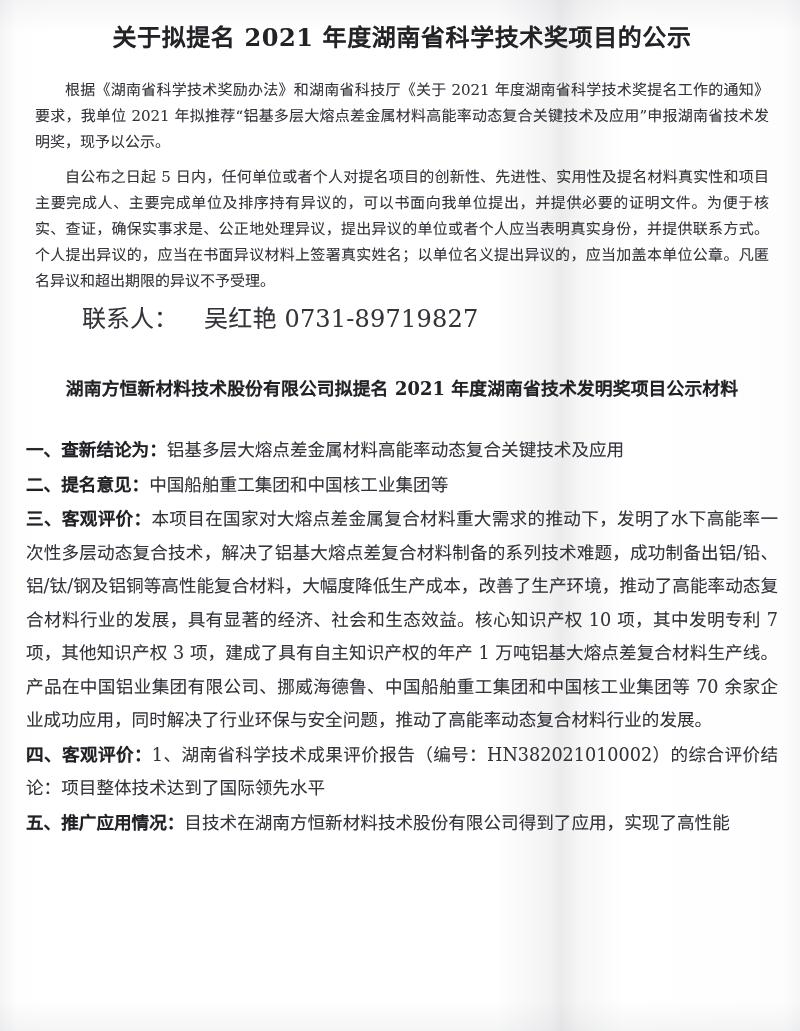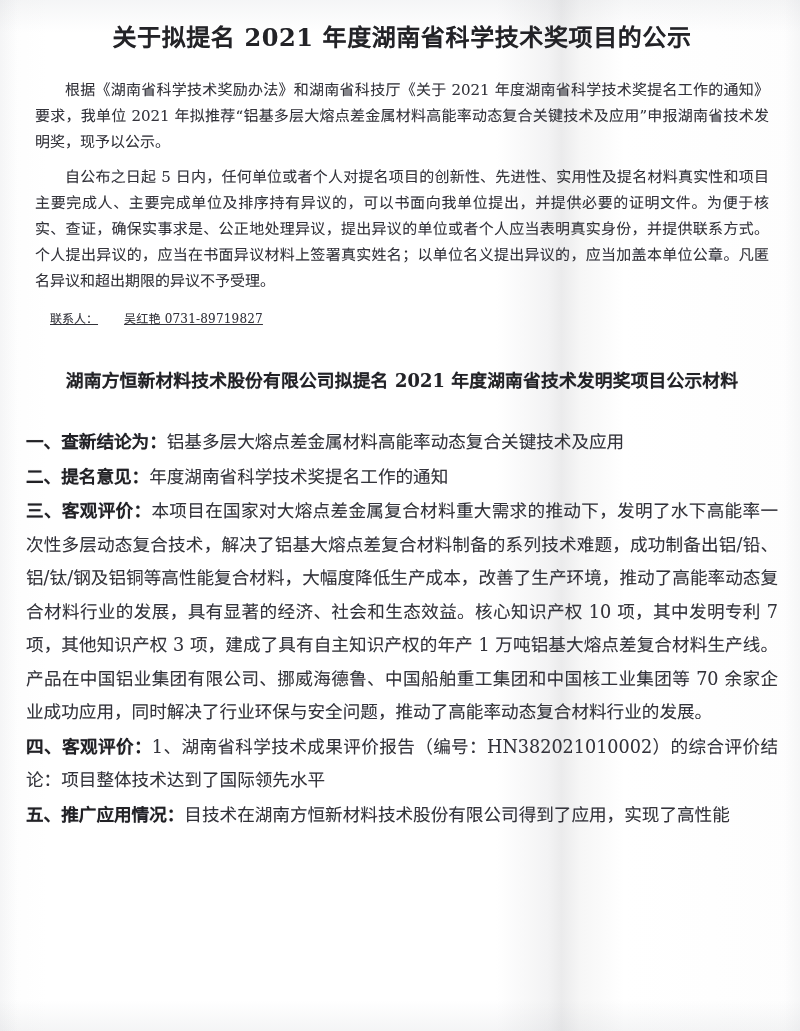--- a/index.html
+++ b/index.html
@@ -74,27 +74,26 @@
     color: #33333a;
     text-shadow: 0 0 0.55px rgba(70,70,82,0.30);
   }
   p.indent {
     text-indent: 2em;
   }
   .gap-1 { height: 13px; }
   .gap-2 { height: 16px; }
 
   .contact-line {
-    font-size: 12px;
+    font-size: 24px;
     line-height: 33px;
-    margin: 0;
+    margin: 8px;
     text-indent: 2em;
     color: #33333a;
     text-shadow: 0 0 0.55px rgba(70,70,82,0.30);
-    text-decoration: underline;
   }
   .contact-line .contact-value {
     margin-left: 26px;
     letter-spacing: 0.2px;
   }
 
   .section-heading-bold {
     font-size: 17.8px;
     line-height: 33px;
     font-weight: bold;
@@ -153,21 +152,21 @@
 
     <h2 class="section-heading-bold">湖南方恒新材料技术股份有限公司拟提名 2021 年度湖南省技术发明奖项目公示材料</h2>
 
     <div class="gap-2"></div>
 
     <p class="numbered hanging">
       <span class="label">一、查新结论为：</span><span>铝基多层大熔点差金属材料高能率动态复合关键技术及应用</span>
     </p>
 
     <p class="numbered hanging">
-      <span class="label">二、提名意见：</span><span>年度湖南省科学技术奖提名工作的通知</span>
+      <span class="label">二、提名意见：</span><span>中国船舶重工集团和中国核工业集团等</span>
     </p>
 
     <p class="numbered hanging">
       <span class="label">三、客观评价：</span><span>本项目在国家对大熔点差金属复合材料重大需求的推动下，发明了水下高能率一次性多层动态复合技术，解决了铝基大熔点差复合材料制备的系列技术难题，成功制备出铝/铅、铝/钛/钢及铝铜等高性能复合材料，大幅度降低生产成本，改善了生产环境，推动了高能率动态复合材料行业的发展，具有显著的经济、社会和生态效益。核心知识产权 10 项，其中发明专利 7 项，其他知识产权 3 项，建成了具有自主知识产权的年产 1 万吨铝基大熔点差复合材料生产线。产品在中国铝业集团有限公司、挪威海德鲁、中国船舶重工集团和中国核工业集团等 70 余家企业成功应用，同时解决了行业环保与安全问题，推动了高能率动态复合材料行业的发展。</span>
     </p>
 
     <p class="numbered hanging">
       <span class="label">四、客观评价：</span><span>1、湖南省科学技术成果评价报告（编号：HN382021010002）的综合评价结论：项目整体技术达到了国际领先水平</span>
     </p>
 

